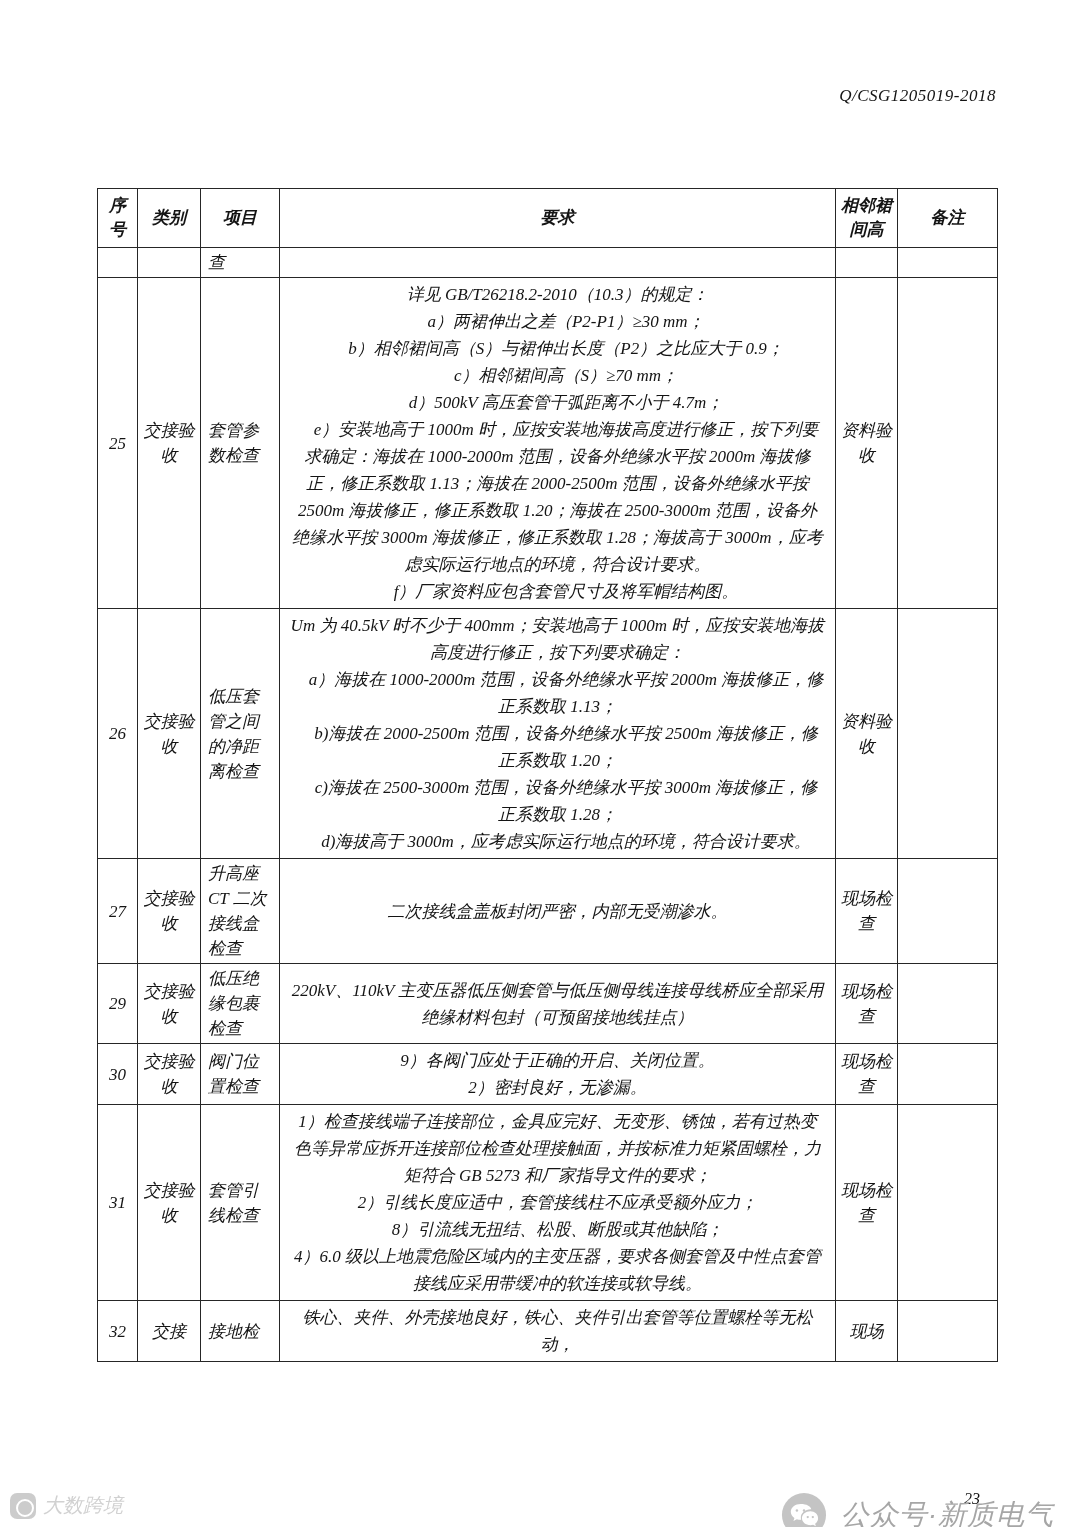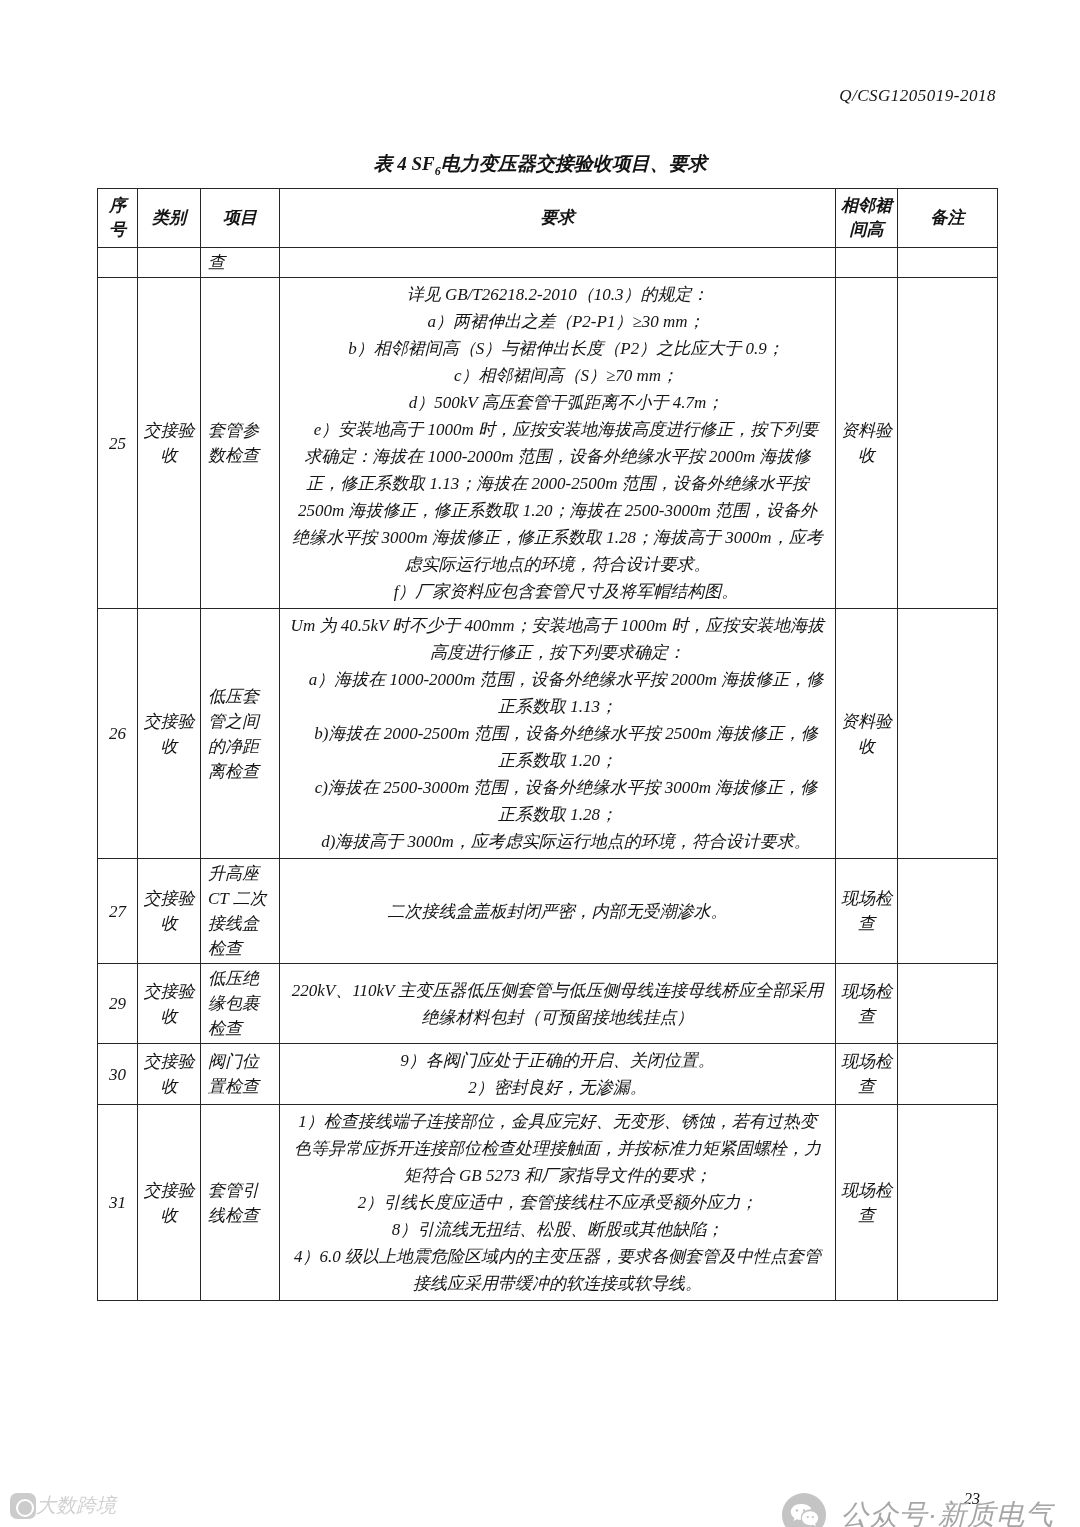--- a/index.html
+++ b/index.html
@@ -75,20 +75,21 @@
     top:1478px;
     right:100px;
     font-size:16px;
   }
   .watermark {
     position:absolute;
     left:10px;
     top:1480px;
     display:flex;
     align-items:center;
+    gap:7px;
     color:#c9c9c9;
     font-family:"Liberation Sans","DejaVu Sans",sans-serif;
     font-size:20px;
     opacity:.85;
   }
   .wm-logo {
     display:inline-block;
     width:26px; height:26px;
     border-radius:7px;
     background:#c4c4c4;
@@ -116,21 +117,20 @@
   }
   .wechat-icon { display:inline-block; width:46px; height:46px; }
 </style>
 </head>
 <body>
 
 <div class="page">
 
   <div class="doc-number">Q/CSG1205019-2018</div>
 
-  <div class="table-title"><span>表 4  SF</span><sub>6</sub><span>电力变压器交接验收项目、要求</span></div>
 
   <table class="acceptance-table">
     <colgroup>
       <col style="width:40px">
       <col style="width:63px">
       <col style="width:79px">
       <col style="width:556px">
       <col style="width:62px">
       <col style="width:100px">
     </colgroup>
@@ -220,20 +220,30 @@
           <td class="cell-item">套管引线检查</td>
           <td class="cell-req">
             <div class="para">1）检查接线端子连接部位，金具应完好、无变形、锈蚀，若有过热变色等异常应拆开连接部位检查处理接触面，并按标准力矩紧固螺栓，力矩符合 GB 5273 和厂家指导文件的要求；</div>
             <div class="para">2）引线长度应适中，套管接线柱不应承受额外应力；</div>
             <div class="para">8）引流线无扭结、松股、断股或其他缺陷；</div>
             <div class="para">4）6.0 级以上地震危险区域内的主变压器，要求各侧套管及中性点套管接线应采用带缓冲的软连接或软导线。</div>
           </td>
           <td class="cell-center">现场检查</td>
           <td class="cell-center"></td>
         </tr>
+        <tr>
+          <td class="cell-center">32</td>
+          <td class="cell-center">交接</td>
+          <td class="cell-item">接地检</td>
+          <td class="cell-req">
+            <div class="para">铁心、夹件、外壳接地良好，铁心、夹件引出套管等位置螺栓等无松动，</div>
+          </td>
+          <td class="cell-center">现场</td>
+          <td class="cell-center"></td>
+        </tr>
       </tbody>
   </table>
 
   <div class="page-number">23</div>
 
   <div class="watermark">
     <span class="wm-logo"></span>
     <span>大数跨境</span>
   </div>
 

